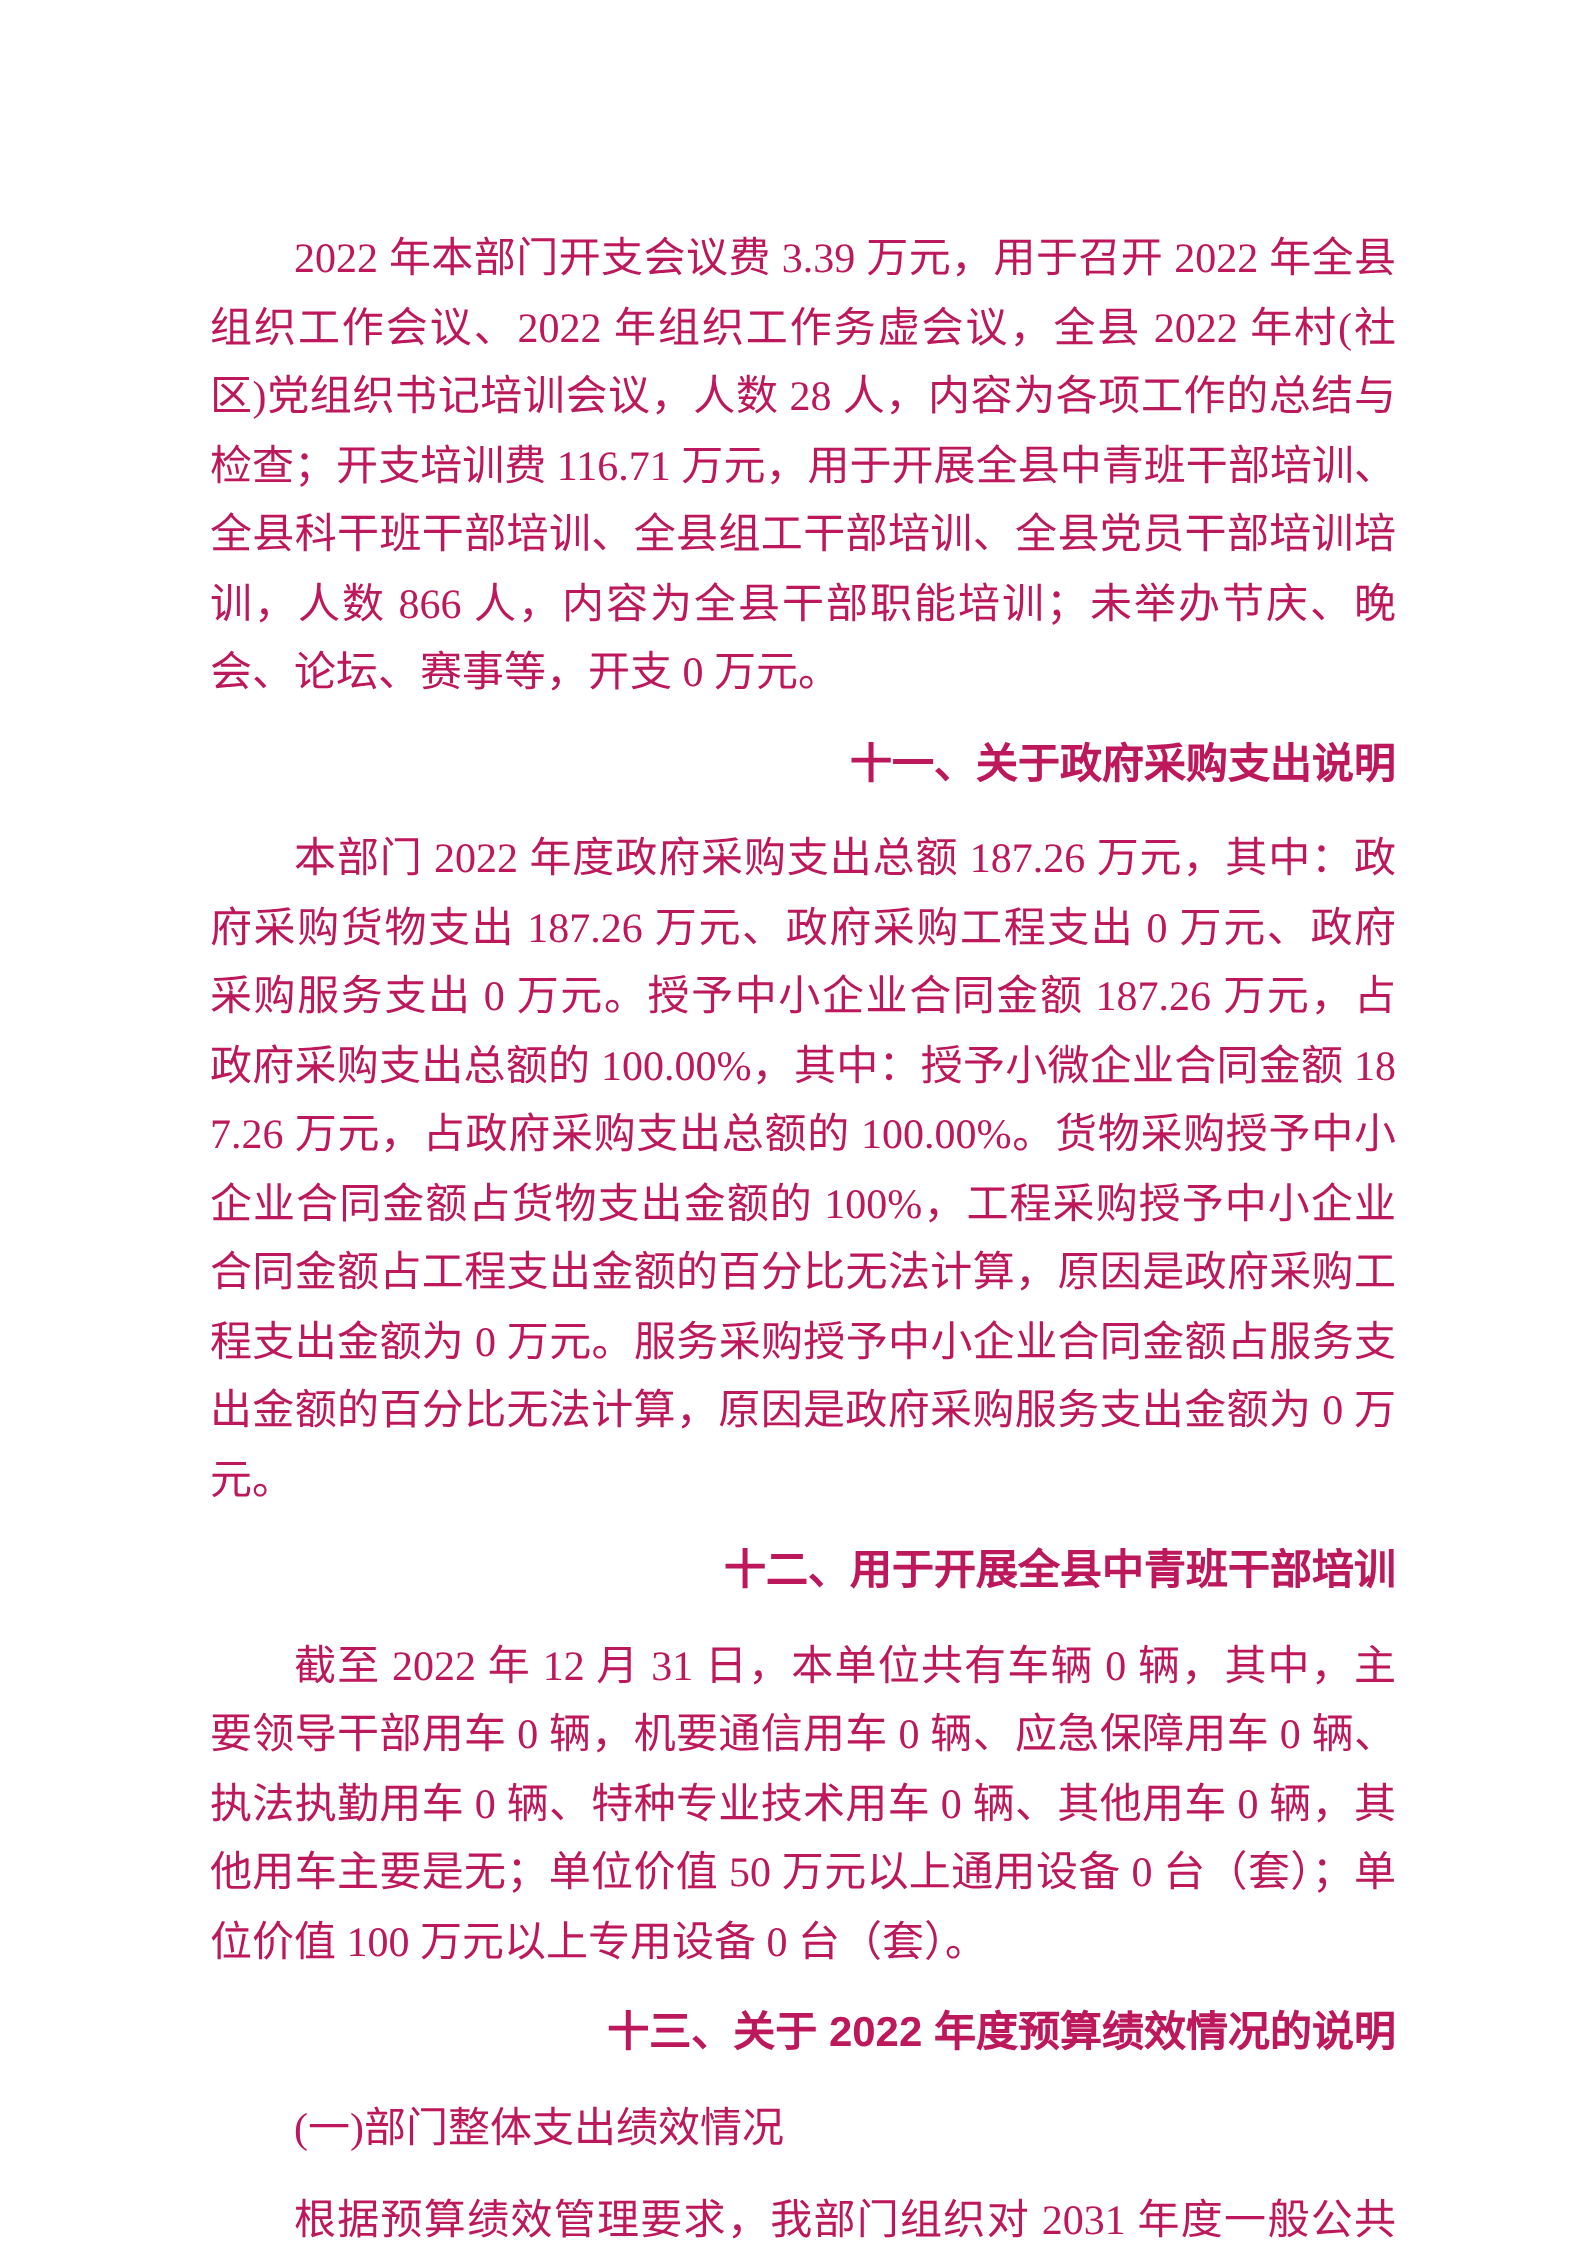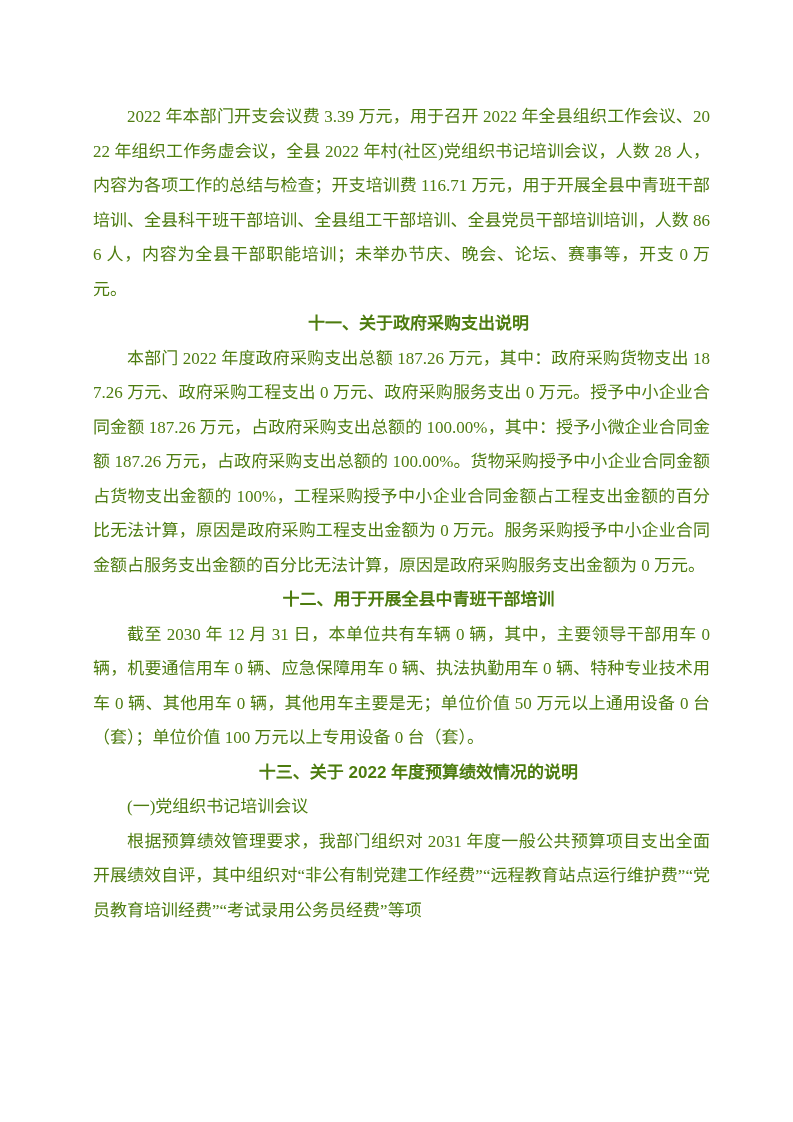--- a/index.html
+++ b/index.html
@@ -11,57 +11,57 @@
     position: relative;
     width: 793px;
     height: 1122px;
     margin: 0 auto;
     background: #ffffff;
     box-sizing: border-box;
     padding: 100px 83px 0 93px;
     overflow: hidden;
   }
   .doc-body p, .doc-body h2 {
-    margin: 0;
+    margin: 12px;
     padding: 0;
-    color: #4d7c0f;
-    font-size: 17px;
+    color: #be185d;
+    font-size: 21px;
     line-height: 34.5px;
     text-indent: 2em;
     text-align: justify;
     word-break: break-all;
     overflow-wrap: break-word;
   }
   .doc-body p.body-para,
   .doc-body p.sub-heading {
     font-family: "Liberation Serif", "DejaVu Serif", serif;
     font-weight: normal;
   }
   .doc-body h2.section-heading {
     font-family: "Liberation Sans", "DejaVu Sans", sans-serif;
     font-weight: bold;
-    text-align: center;
+    text-align: right;
   }
 </style>
 </head>
 <body>
 
 <div class="page">
   <div class="doc-body">
 
     <p class="body-para">2022 年本部门开支会议费 3.39 万元，用于召开 2022 年全县组织工作会议、2022 年组织工作务虚会议，全县 2022 年村(社区)党组织书记培训会议，人数 28 人，内容为各项工作的总结与检查；开支培训费 116.71 万元，用于开展全县中青班干部培训、全县科干班干部培训、全县组工干部培训、全县党员干部培训培训，人数 866 人，内容为全县干部职能培训；未举办节庆、晚会、论坛、赛事等，开支 0 万元。</p>
 
     <h2 class="section-heading">十一、关于政府采购支出说明</h2>
 
     <p class="body-para">本部门 2022 年度政府采购支出总额 187.26 万元，其中：政府采购货物支出 187.26 万元、政府采购工程支出 0 万元、政府采购服务支出 0 万元。授予中小企业合同金额 187.26 万元，占政府采购支出总额的 100.00%，其中：授予小微企业合同金额 187.26 万元，占政府采购支出总额的 100.00%。货物采购授予中小企业合同金额占货物支出金额的 100%，工程采购授予中小企业合同金额占工程支出金额的百分比无法计算，原因是政府采购工程支出金额为 0 万元。服务采购授予中小企业合同金额占服务支出金额的百分比无法计算，原因是政府采购服务支出金额为 0 万元。</p>
 
     <h2 class="section-heading">十二、用于开展全县中青班干部培训</h2>
 
-    <p class="body-para">截至 2030 年 12 月 31 日，本单位共有车辆 0 辆，其中，主要领导干部用车 0 辆，机要通信用车 0 辆、应急保障用车 0 辆、执法执勤用车 0 辆、特种专业技术用车 0 辆、其他用车 0 辆，其他用车主要是无；单位价值 50 万元以上通用设备 0 台（套）；单位价值 100 万元以上专用设备 0 台（套）。</p>
+    <p class="body-para">截至 2022 年 12 月 31 日，本单位共有车辆 0 辆，其中，主要领导干部用车 0 辆，机要通信用车 0 辆、应急保障用车 0 辆、执法执勤用车 0 辆、特种专业技术用车 0 辆、其他用车 0 辆，其他用车主要是无；单位价值 50 万元以上通用设备 0 台（套）；单位价值 100 万元以上专用设备 0 台（套）。</p>
 
     <h2 class="section-heading">十三、关于 2022 年度预算绩效情况的说明</h2>
 
-    <p class="sub-heading">(一)党组织书记培训会议</p>
+    <p class="sub-heading">(一)部门整体支出绩效情况</p>
 
     <p class="body-para">根据预算绩效管理要求，我部门组织对 2031 年度一般公共预算项目支出全面开展绩效自评，其中组织对“非公有制党建工作经费”“远程教育站点运行维护费”“党员教育培训经费”“考试录用公务员经费”等项</p>
 
   </div>
 </div>
 
 </body></html>

